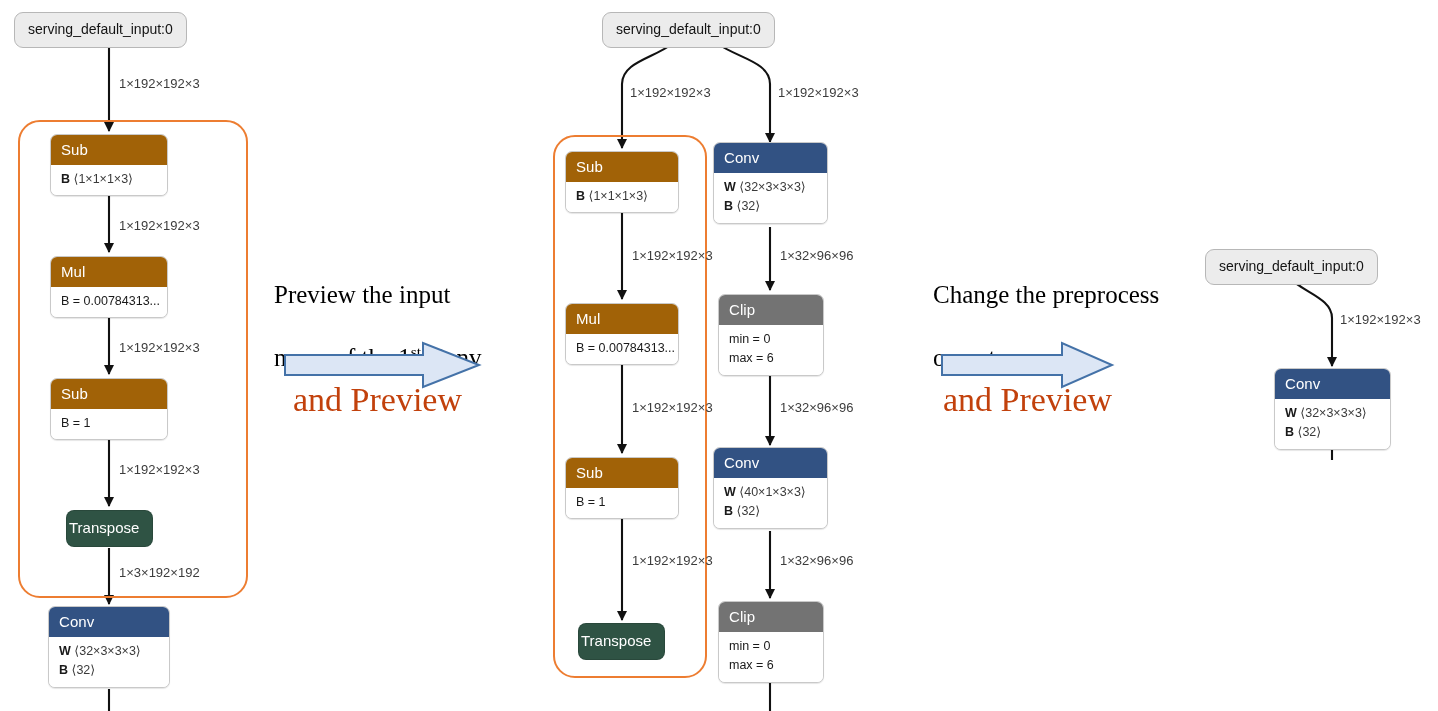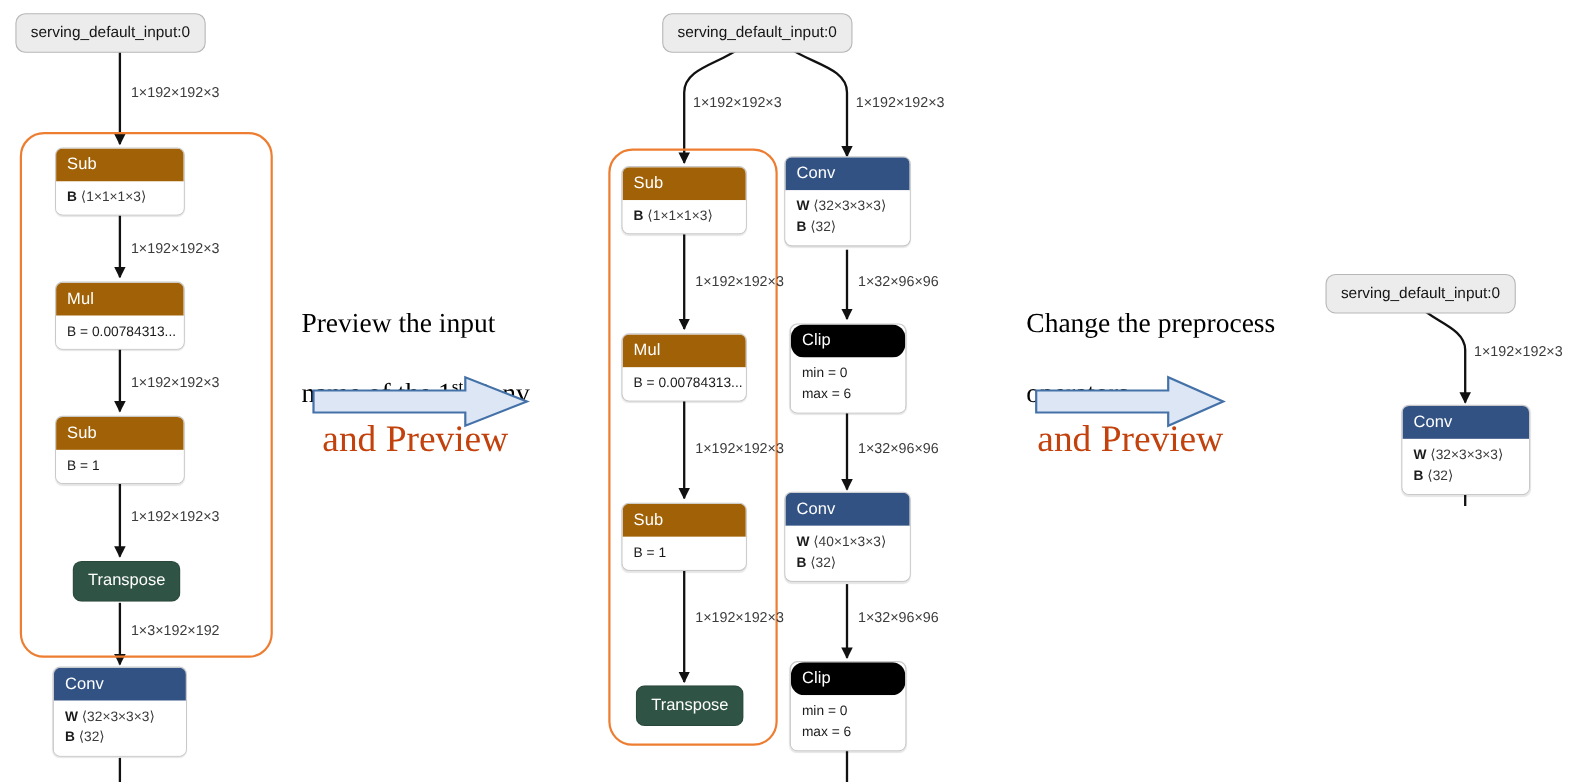--- a/index.html
+++ b/index.html
@@ -49,31 +49,31 @@
     line-height: 1.55;
     color: #1a1a1a;
     white-space: nowrap;
   }
   .node .row b { font-weight: bold; }
   .node .row .ang { color: #3a3a3a; }
 
   
   .hdr.black     { background: #a16207; }
   .hdr.blue      { background: #325283; }
-  .hdr.darkred   { background: #000000; border-radius: 12px; }
+  .hdr.darkred   { background: #737373; }
 
   
   .pill {
     position: absolute;
     border-radius: 8px;
     background: #2f5344;
     color: #ffffff;
     font-size: 15px;
     line-height: 1;
-    padding: 9px 13px 11px 13px;
+    padding: 9px 13px 11px 2px;
     white-space: nowrap;
     border: 1px solid rgba(0,0,0,0.12);
   }
 
   
   .iopill {
     position: absolute;
     border-radius: 9px;
     background: #ececec;
     border: 1px solid #b7b7b7;

